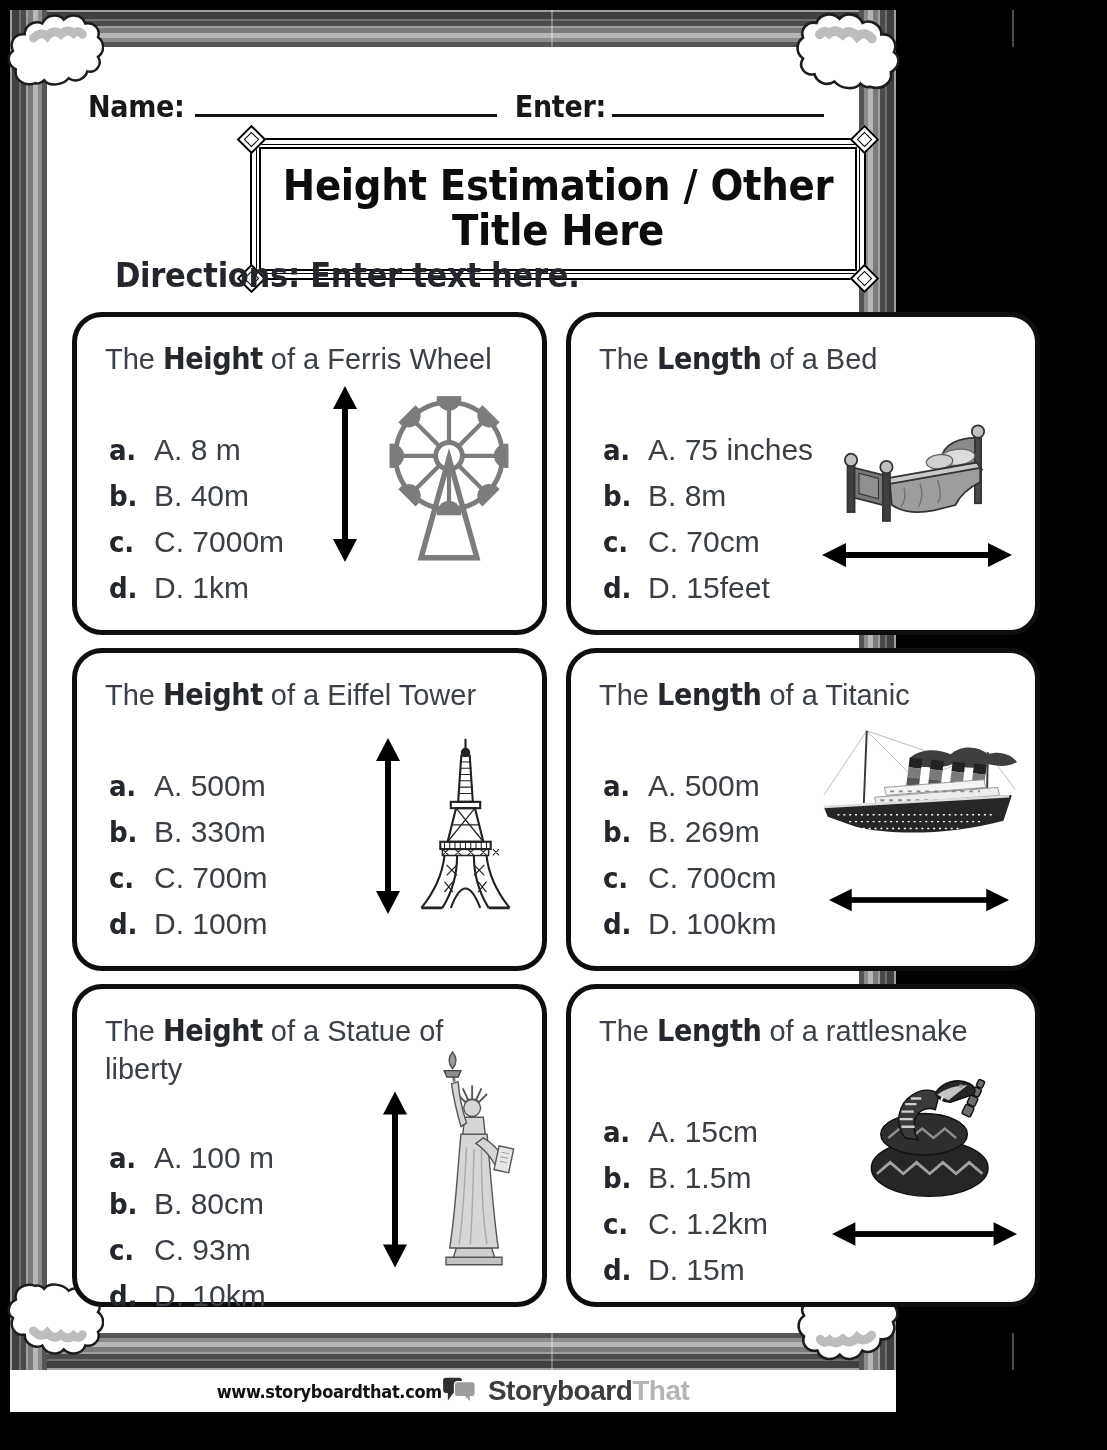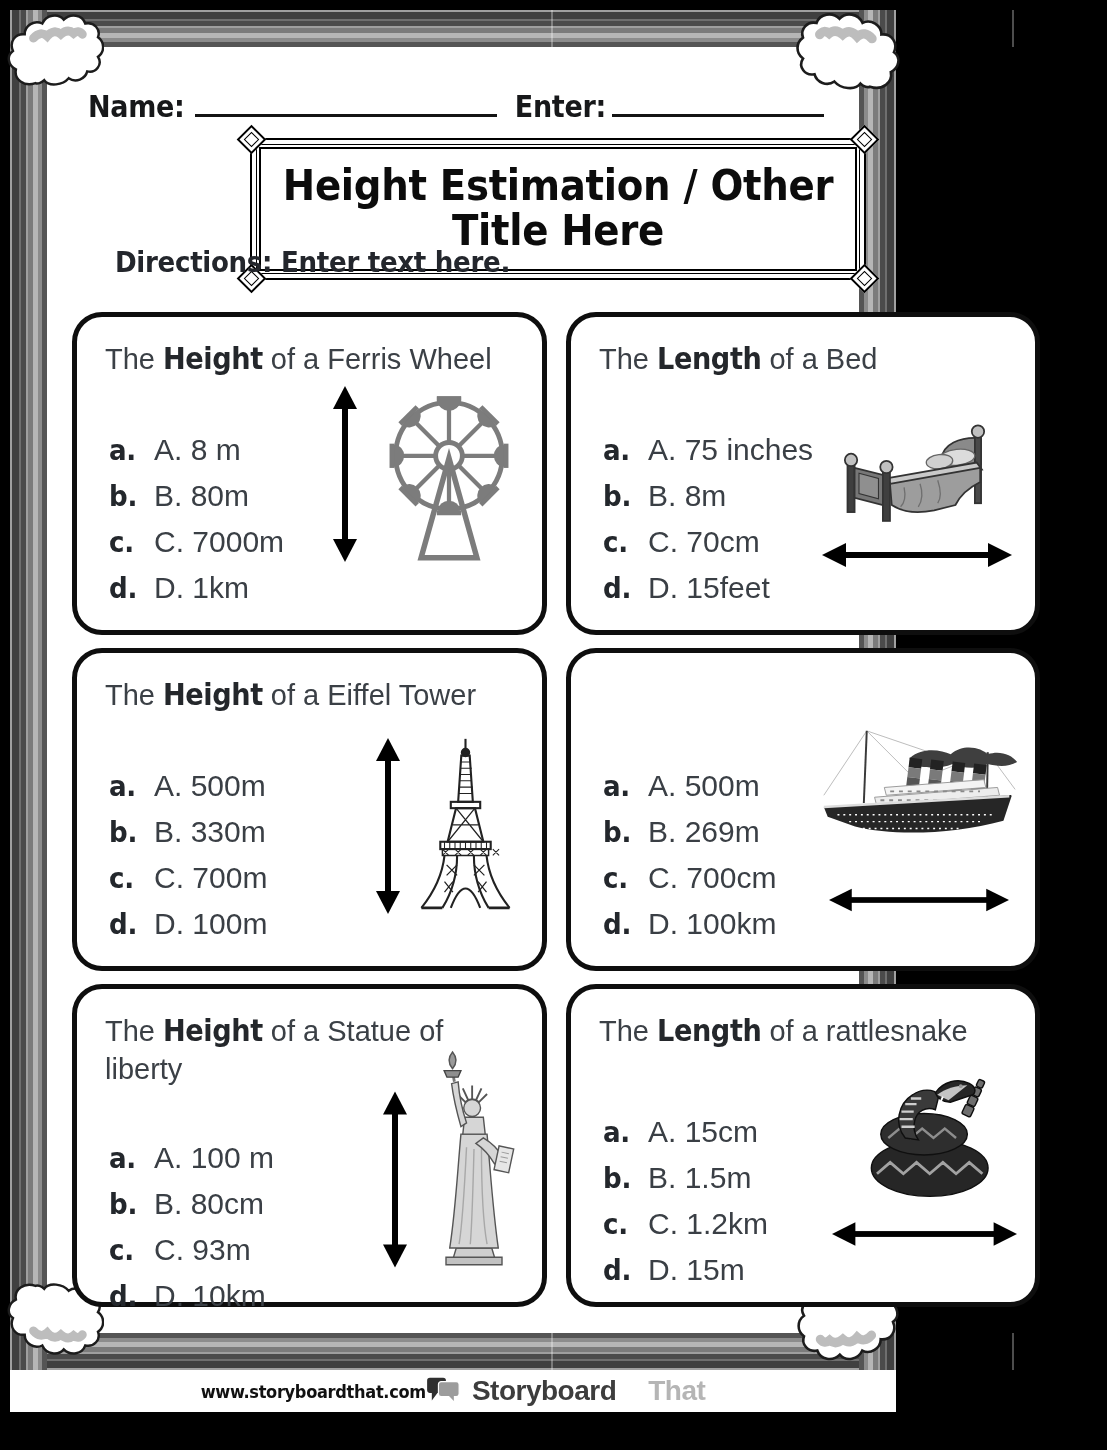--- a/index.html
+++ b/index.html
@@ -40,21 +40,21 @@
   
   .tbox{position:absolute;left:240px;top:128px;width:612px;border:2px solid #000;background:#fff;}
   .tbox-mid{border:1px solid #000;margin:4px;}
   .tbox-in{border:2px solid #000;margin:2px;padding:14px 1px 16px;text-align:center;}
   .main-title{font-size:43px;color:#0c0c0c;line-height:1.05;}
   .ornament{position:absolute;width:17px;height:17px;background:#fff;border:2px solid #000;transform:rotate(45deg);}
   .ornament::after{content:"";position:absolute;inset:3px;border:1.5px solid #000;}
   .o-tl{left:-11px;top:-11px;} .o-tr{right:-11px;top:-11px;}
   .o-bl{left:-11px;bottom:-11px;} .o-br{right:-11px;bottom:-11px;}
 
-  .directions{position:absolute;left:105px;top:235px;font-size:29px;color:#23262c;}
+  .directions{position:absolute;left:105px;top:245px;font-size:34px;color:#23262c;}
 
   
   .grid{position:absolute;left:62px;top:302px;width:968px;display:grid;grid-template-columns:475px 474px;grid-auto-rows:323px;column-gap:19px;row-gap:13px;}
   .card{position:relative;border:5px solid #0e0e0e;border-radius:30px;background:#fff;box-sizing:border-box;}
   .card-title{position:absolute;left:28px;top:22px;font-size:29px;color:#3b4046;line-height:1.3;max-width:400px;}
   .c4 .card-title{max-width:352px;}
   .kw{font-family:"DejaVu Sans","Liberation Sans",sans-serif;font-stretch:condensed;font-weight:800;color:#24272b;font-size:1.04em;letter-spacing:-0.4px;}
   .opts{position:absolute;left:32px;}
   .c0 .opts,.c1 .opts,.c2 .opts,.c3 .opts{top:116px;}
   .c4 .opts{top:152px;}
@@ -70,21 +70,21 @@
   .c3 .fig{right:14px;top:38px;flex-direction:column;align-items:center;gap:6px;}
   .c4 .fig{right:12px;top:40px;align-items:center;gap:10px;}
   .c5 .fig{right:18px;top:62px;flex-direction:column;align-items:center;gap:12px;}
 
   
   .footer{position:absolute;left:0;right:0;top:1360px;height:42px;display:flex;align-items:center;justify-content:center;padding:0 26px;box-sizing:border-box;background:#fff;}
   .footer-url{font-size:18px;color:#111;}
   .logo{display:flex;align-items:center;gap:8px;}
   .logo-text{font-size:28px;font-weight:600;letter-spacing:-0.5px;}
   .logo-text .p1{color:#3d3d3d;}
-  .logo-text .p2{color:#b5b5b5;padding-left:32px;}
+  .logo-text .p2{color:#b5b5b5;}
 </style>
 </head>
 <body>
 
 <svg width="0" height="0" style="position:absolute">
   <defs>
     <g id="cloud-shape">
       <path d="M30,82 C18,86 8,78 10,68 C2,64 0,54 7,49 C3,40 9,31 19,32 C19,23 29,17 37,21 C41,12 53,10 59,17 C66,10 78,12 81,21 C90,19 97,27 94,35 C101,40 101,50 94,55 C99,63 92,72 83,70 C81,78 71,82 64,77 C58,84 44,86 39,79 C36,82 32,83 30,82 Z" fill="#fff" stroke="#1c1c1c" stroke-width="2.5"></path>
       <path d="M28,36 q7,-8 14,-2 q7,-8 14,-2 q7,-6 13,-1 q5,-4 9,1" stroke="#bdbdbd" stroke-width="9" fill="none" stroke-linecap="round"></path>
     </g>
@@ -147,21 +147,21 @@
       <div class="card-title">
         <span>The</span> <span class="kw">Height</span> <span>of a Ferris Wheel</span>
       </div>
       <div class="opts">
         <div class="opt">
             <span class="letter cond">a.</span>
             <span class="otext">A. 8 m</span>
           </div>
         <div class="opt">
             <span class="letter cond">b.</span>
-            <span class="otext">B. 80m</span>
+            <span class="otext">B. 40m</span>
           </div>
         <div class="opt">
             <span class="letter cond">c.</span>
             <span class="otext">C. 7000m</span>
           </div>
         <div class="opt">
             <span class="letter cond">d.</span>
             <span class="otext">D. 1km</span>
           </div>
       </div>
@@ -298,20 +298,23 @@
           <path d="M28,107 l6,6 m0,-6 l-6,6 m12,-6 l6,6 m0,-6 l-6,6 m12,-6 l6,6 m0,-6 l-6,6 m12,-6 l6,6 m0,-6 l-6,6 m12,-6 l6,6 m0,-6 l-6,6" stroke-width="1"></path>
           <path d="M30,113 C28,132 20,148 8,163 M42,113 C42,132 36,150 28,163 M70,113 C72,132 80,148 92,163 M58,113 C58,132 64,150 72,163"></path>
           <path d="M36,163 Q50,126 64,163" stroke-width="2"></path>
           <path d="M8,163 H28 M72,163 H92" stroke-width="2.5"></path>
           <path d="M32,122 L42,132 M42,122 L32,132 M30,138 L38,148 M38,138 L30,148 M58,122 L68,132 M68,122 L58,132 M62,138 L70,148 M70,138 L62,148" stroke-width="1.2"></path>
         </svg>
       </div>
     </div>
 
     <div class="card c3">
+      <div class="card-title">
+        <span>The</span> <span class="kw">Length</span> <span>of a Titanic</span>
+      </div>
       <div class="opts">
         <div class="opt">
             <span class="letter cond">a.</span>
             <span class="otext">A. 500m</span>
           </div>
         <div class="opt">
             <span class="letter cond">b.</span>
             <span class="otext">B. 269m</span>
           </div>
         <div class="opt">

